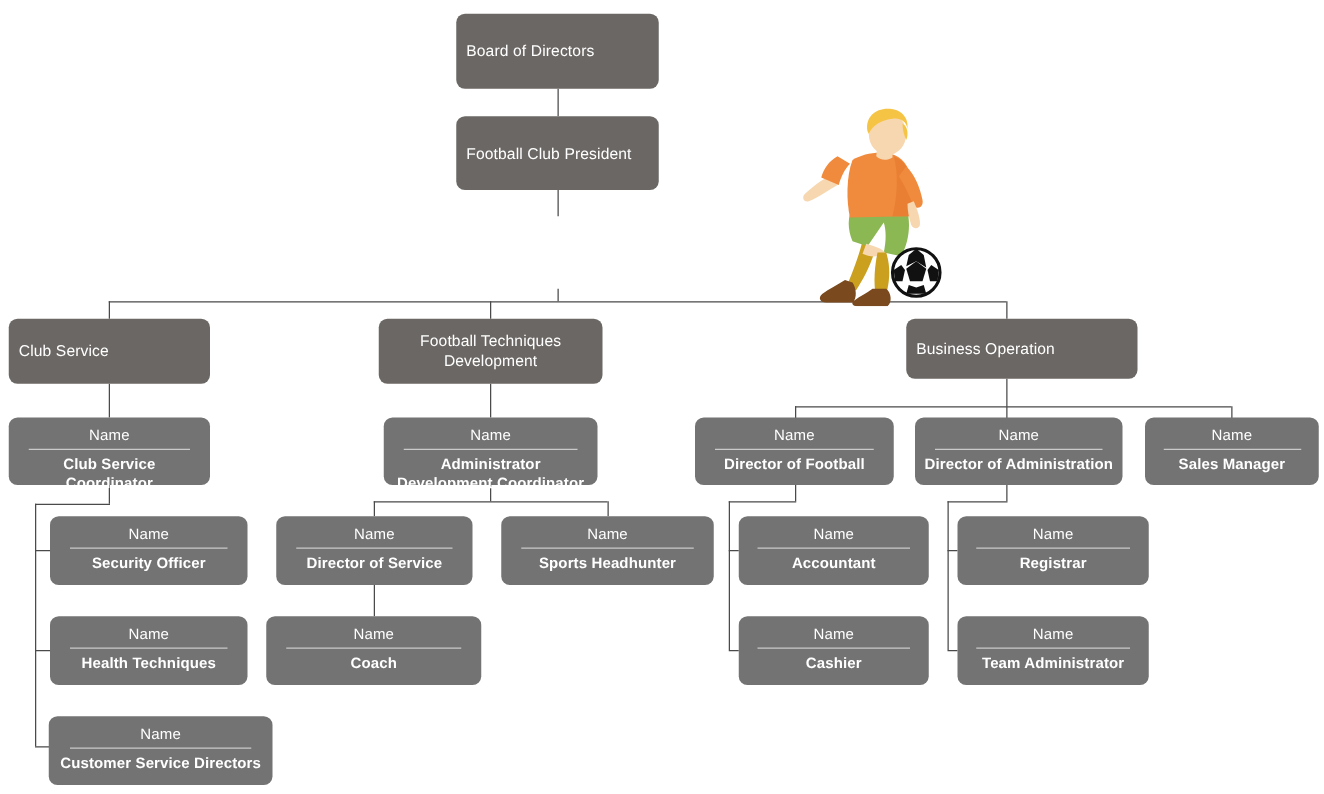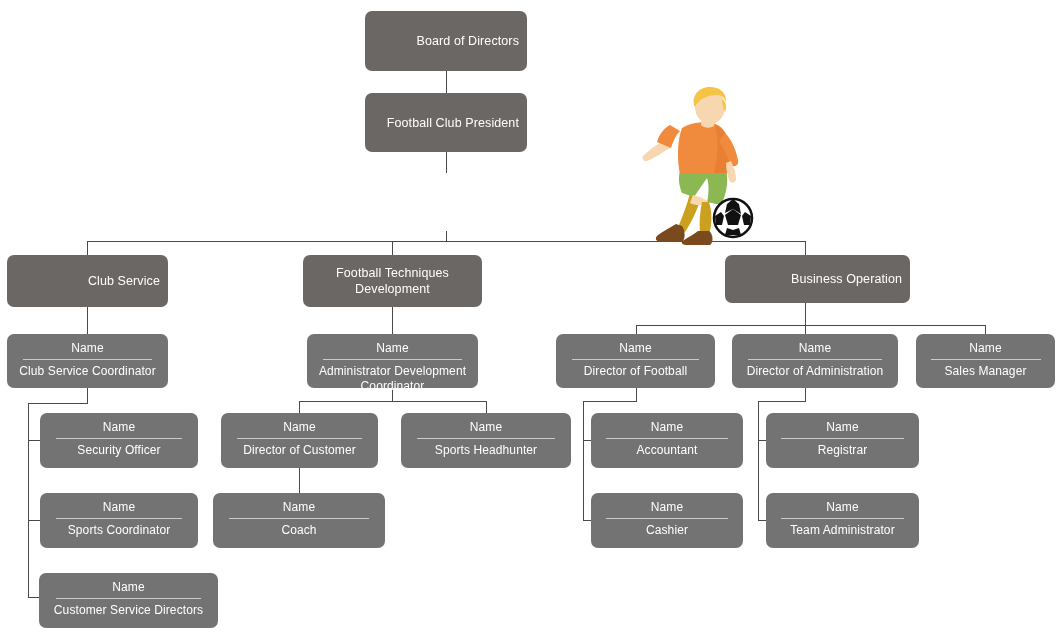--- a/index.html
+++ b/index.html
@@ -28,21 +28,21 @@
   .line.h { height: 1px; }
   .line.v { width: 1px; }
 
   
   .node {
     position: absolute;
     box-sizing: border-box;
     border-radius: 7px;
     display: flex;
     flex-direction: column;
-    align-items: flex-end;
+    align-items: flex-start;
     justify-content: center;
     text-align: center;
     color: #ffffff;
     letter-spacing: .1px;
   }
   .node.dept {
     background: #6b6764;
     font-size: 12.5px;
     line-height: 16px;
     padding: 4px 8px;
@@ -67,20 +67,21 @@
     height: 1px;
     background: rgba(255,255,255,0.62);
     margin: 0 auto 4px auto;
     flex: none;
   }
   .node.role .role-title {
     width: 100%;
     text-align: center;
     font-size: 12px;
     line-height: 15px;
+    font-weight: bold;
   }
 
   
   #player {
     position: absolute;
     left: 630px;
     top: 85px;
     width: 145px;
     height: 160px;
   }
@@ -190,33 +191,33 @@
 
   <div class="node role" style="left:40px; top:413px; width:158px; height:55px;">
     <span class="name-label">Name</span>
     <span class="divider"></span>
     <span class="role-title">Security Officer</span>
   </div>
 
   <div class="node role" style="left:40px; top:493px; width:158px; height:55px;">
     <span class="name-label">Name</span>
     <span class="divider"></span>
-    <span class="role-title">Sports Coordinator</span>
+    <span class="role-title">Health Techniques</span>
   </div>
 
   <div class="node role" style="left:39px; top:573px; width:179px; height:55px;">
     <span class="name-label">Name</span>
     <span class="divider"></span>
     <span class="role-title">Customer Service Directors</span>
   </div>
 
   <div class="node role" style="left:221px; top:413px; width:157px; height:55px;">
     <span class="name-label">Name</span>
     <span class="divider"></span>
-    <span class="role-title">Director of Customer</span>
+    <span class="role-title">Director of Service</span>
   </div>
 
   <div class="node role" style="left:401px; top:413px; width:170px; height:55px;">
     <span class="name-label">Name</span>
     <span class="divider"></span>
     <span class="role-title">Sports Headhunter</span>
   </div>
 
   <div class="node role" style="left:213px; top:493px; width:172px; height:55px;">
     <span class="name-label">Name</span>

